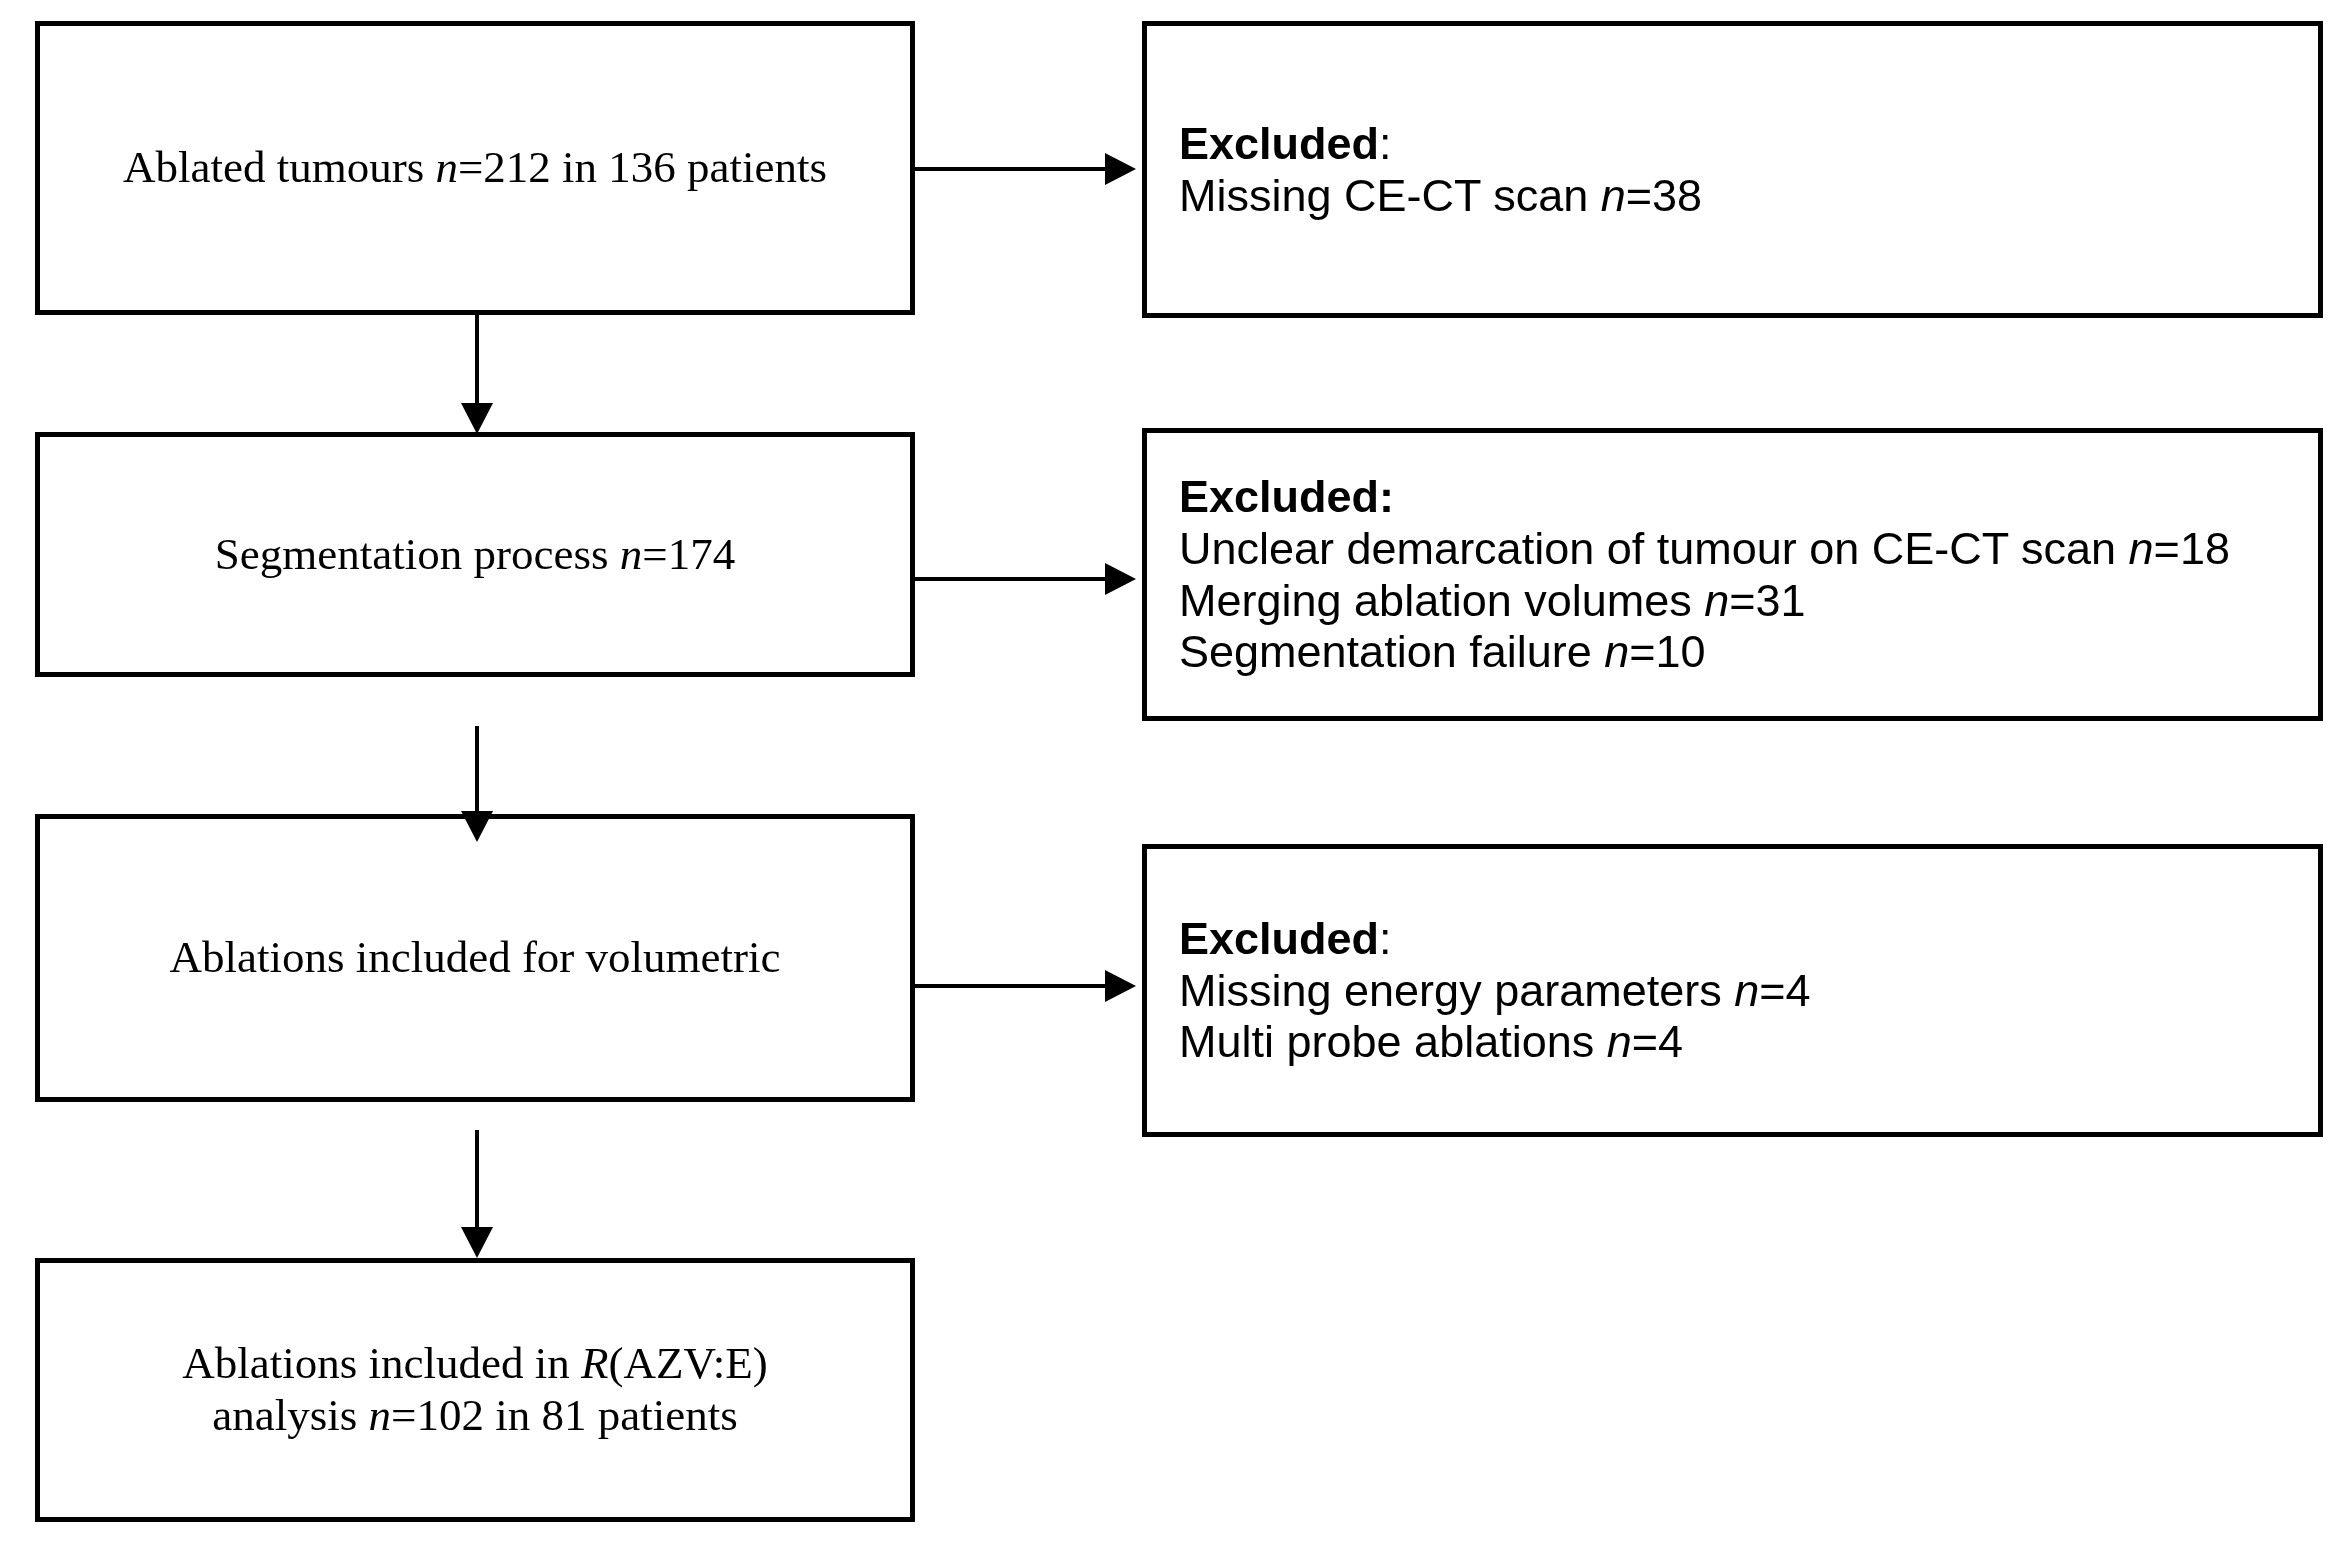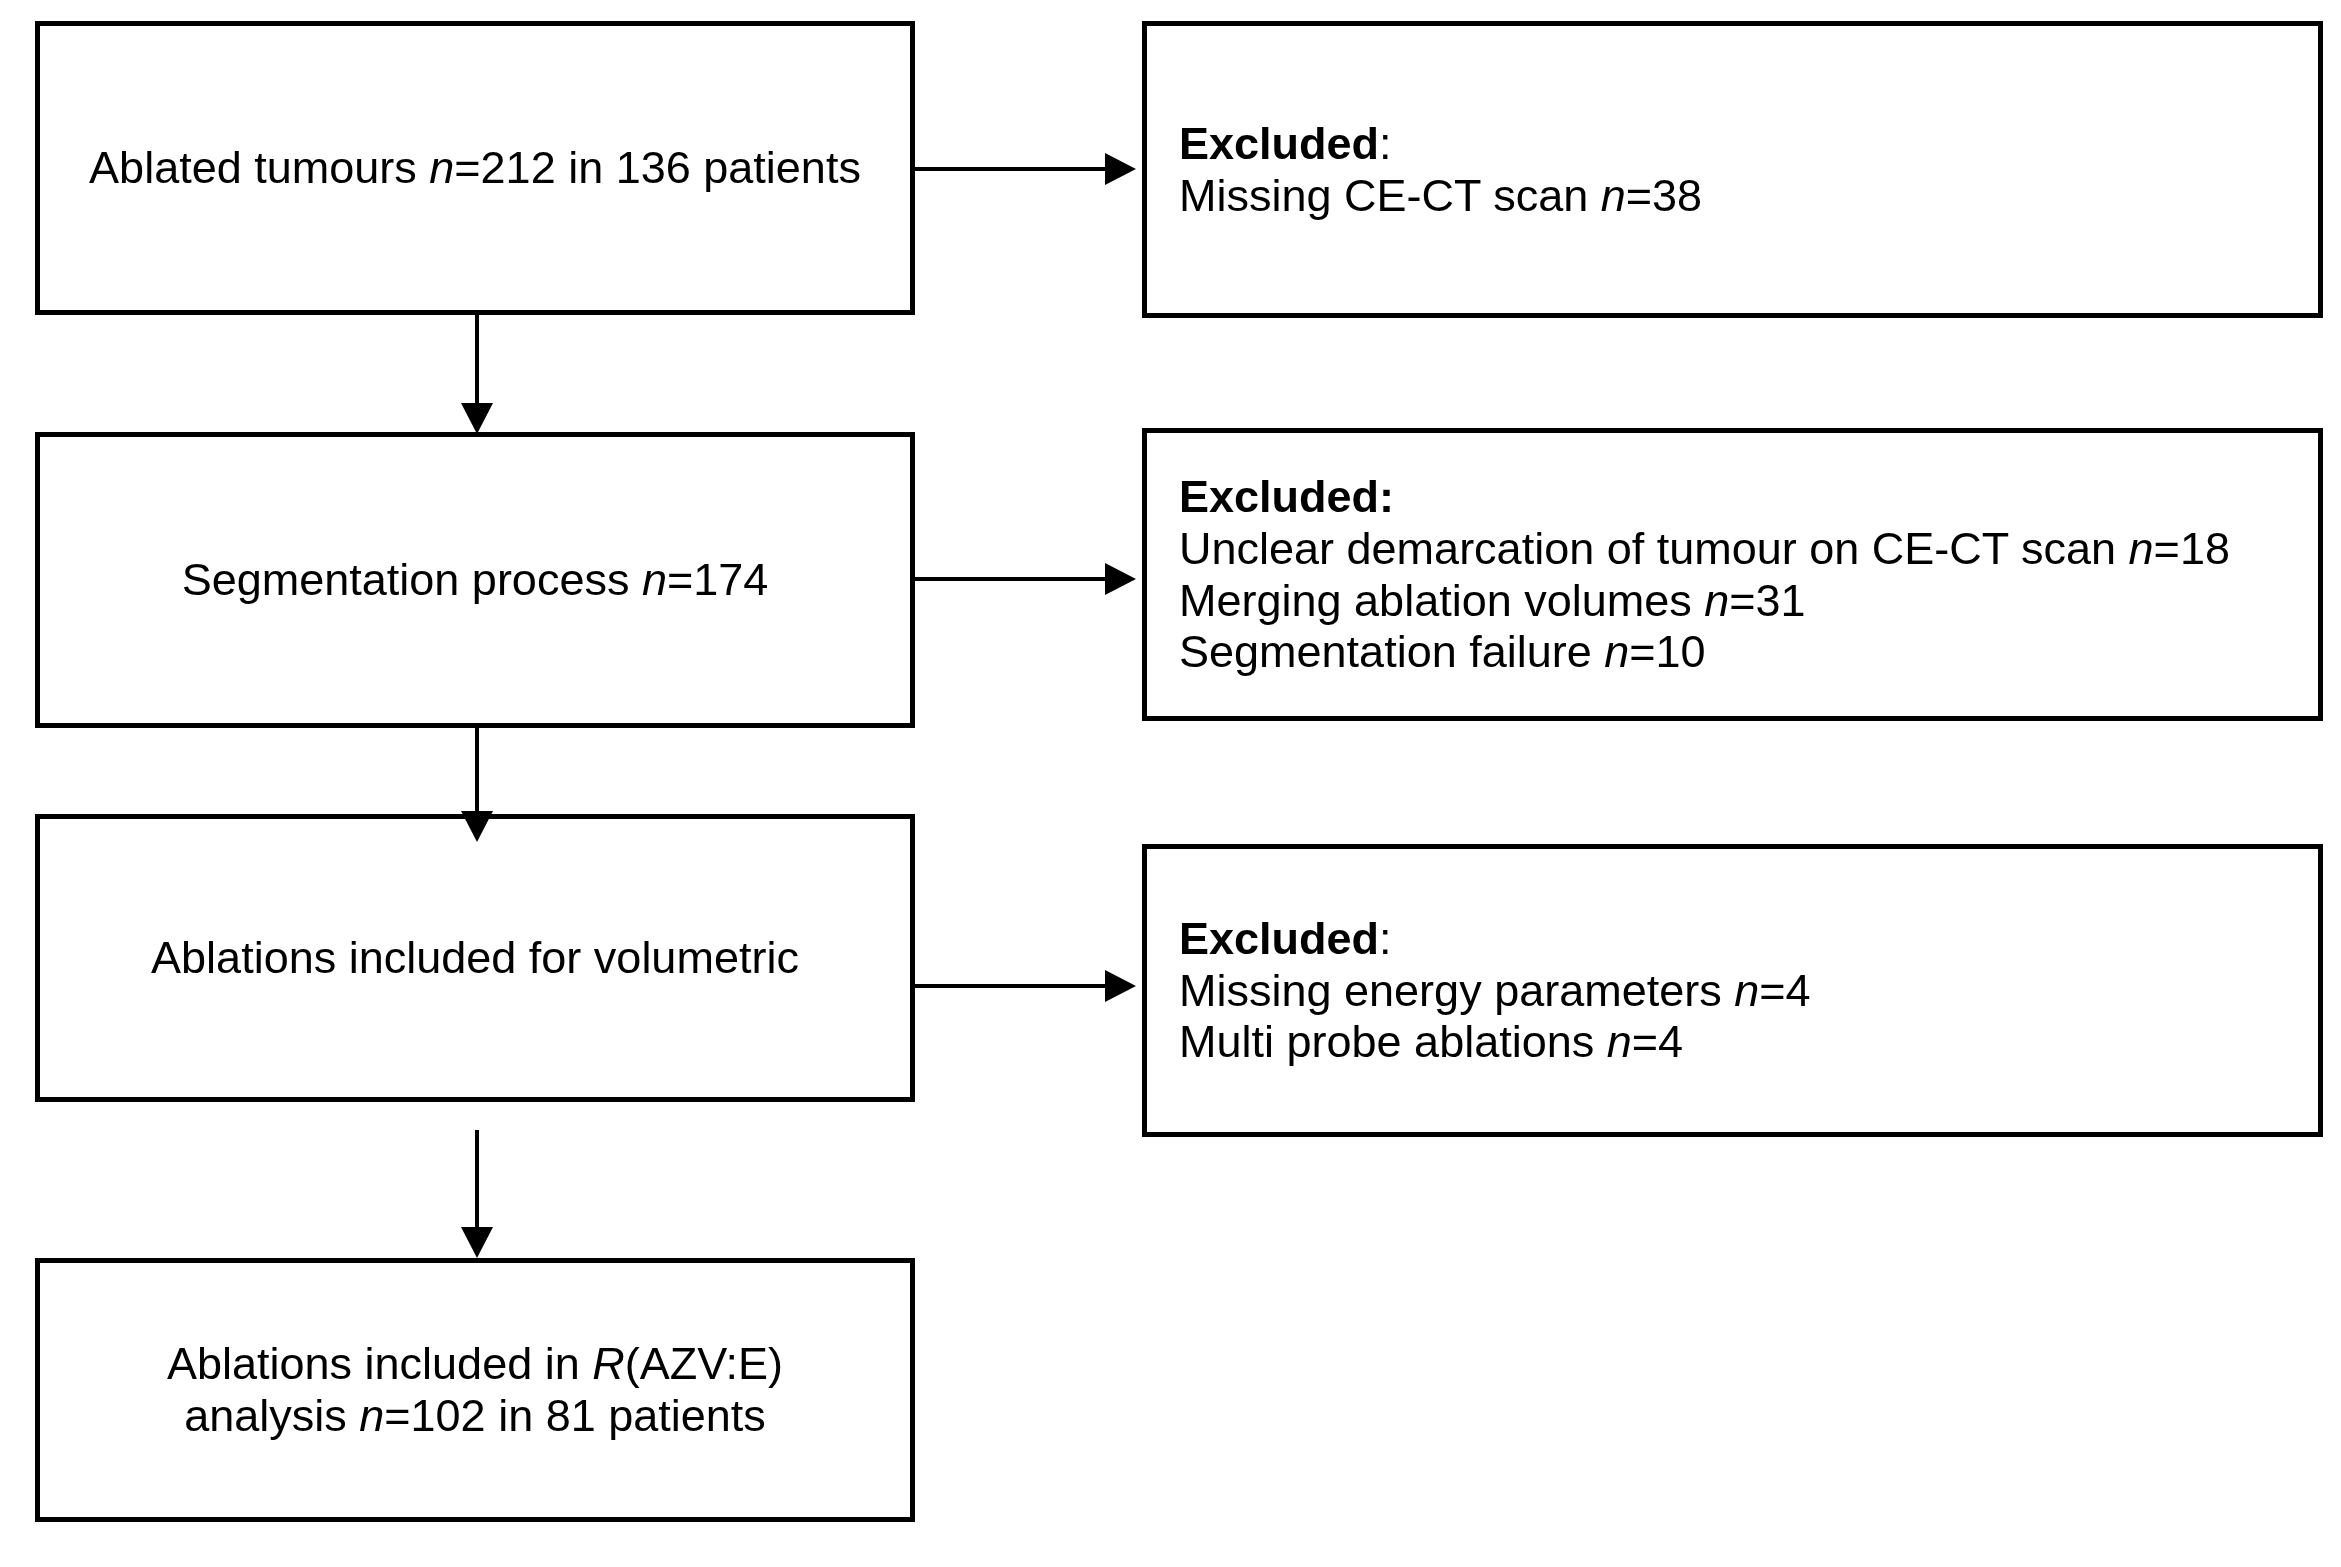--- a/index.html
+++ b/index.html
@@ -27,20 +27,21 @@
     background: #ffffff;
     display: flex;
     flex-direction: column;
     justify-content: center;
   }
   .left-box {
     left: 35px;
     width: 880px;
     align-items: center;
     text-align: center;
+    font-family: Liberation Serif, serif;
   }
   .right-box {
     left: 1142px;
     width: 1181px;
     align-items: flex-start;
     text-align: left;
     padding-left: 32px;
     padding-right: 19.3px;
   }
   .txt-line { display: block; }
@@ -78,21 +79,21 @@
 </style>
 </head>
 <body>
 
 <div class="canvas">
 
   <div class="box left-box" style="top:21px;height:294px;">
     <span class="txt-line"><span>Ablated tumours </span><span class="it">n</span><span>=212 in 136 patients</span></span>
   </div>
 
-  <div class="box left-box" style="top:432px;height:296px;">
+  <div class="box left-box" style="top:432px;height:245px;">
     <span class="txt-line"><span>Segmentation process </span><span class="it">n</span><span>=174</span></span>
   </div>
 
   <div class="box left-box" style="top:814px;height:288px;">
     <span class="txt-line"><span>Ablations included for volumetric</span></span>
   </div>
 
   <div class="box left-box" style="top:1258px;height:264px;">
     <span class="txt-line"><span>Ablations included in </span><span class="it">R</span><span>(AZV:E)</span></span>
     <span class="txt-line"><span>analysis </span><span class="it">n</span><span>=102 in 81 patients</span></span>

